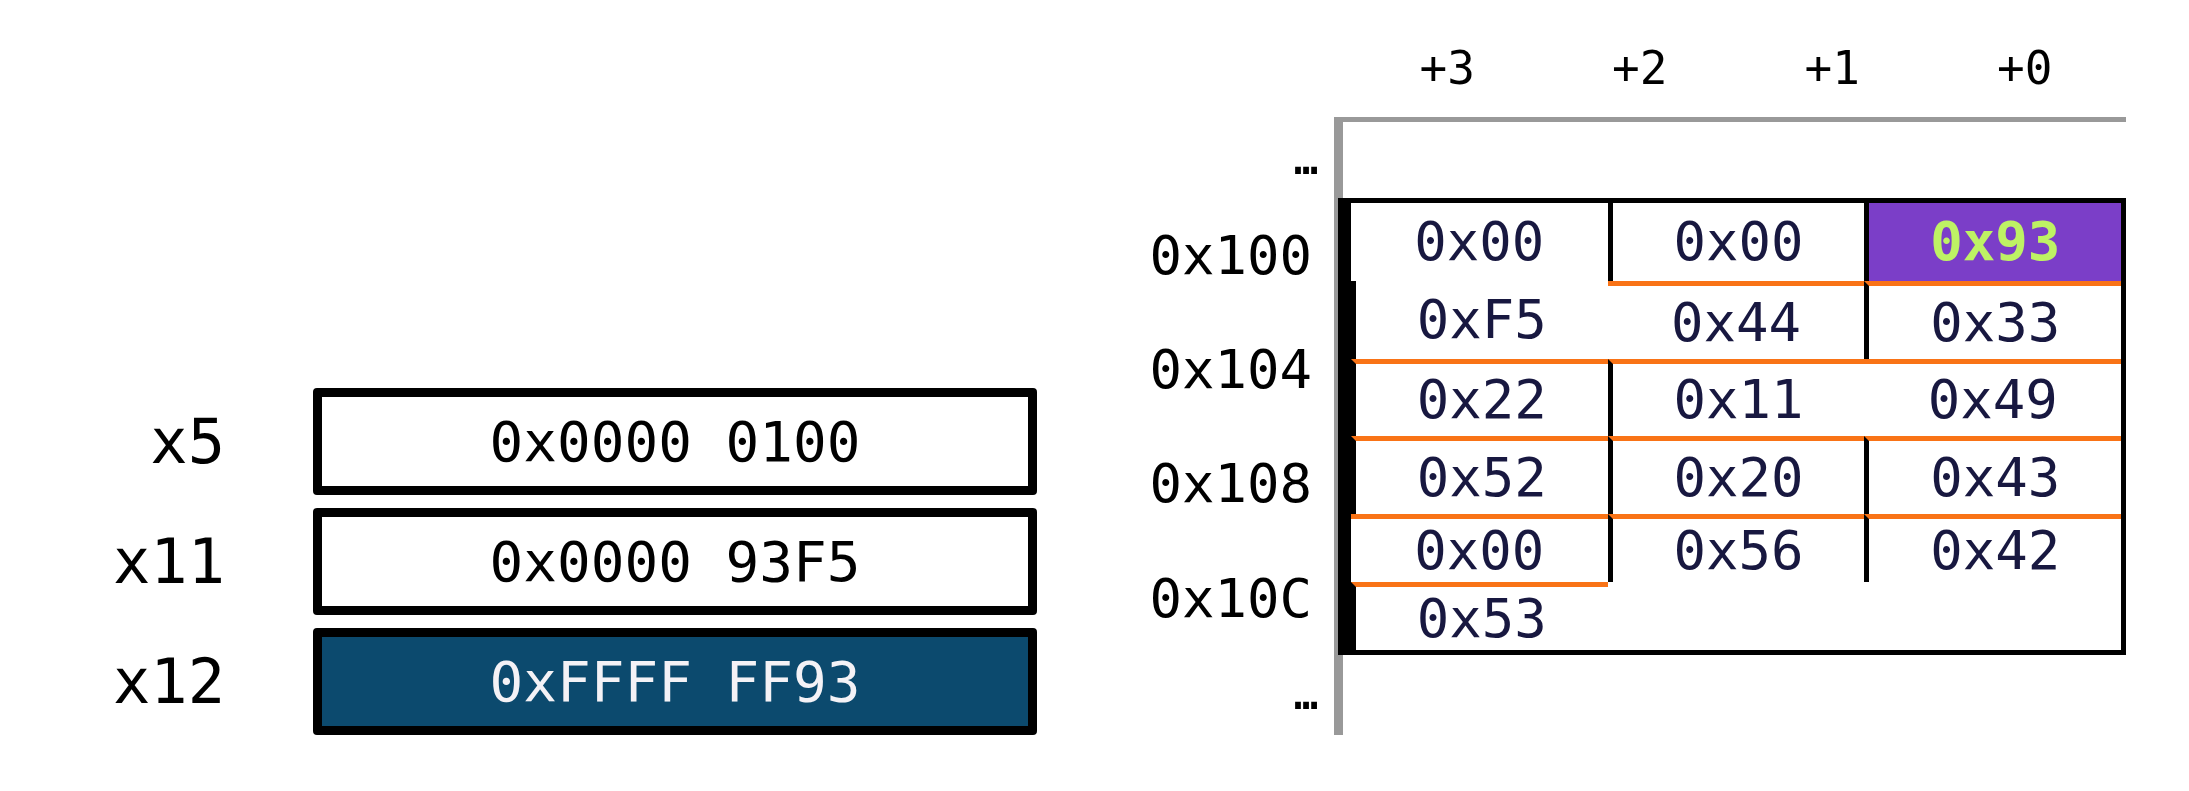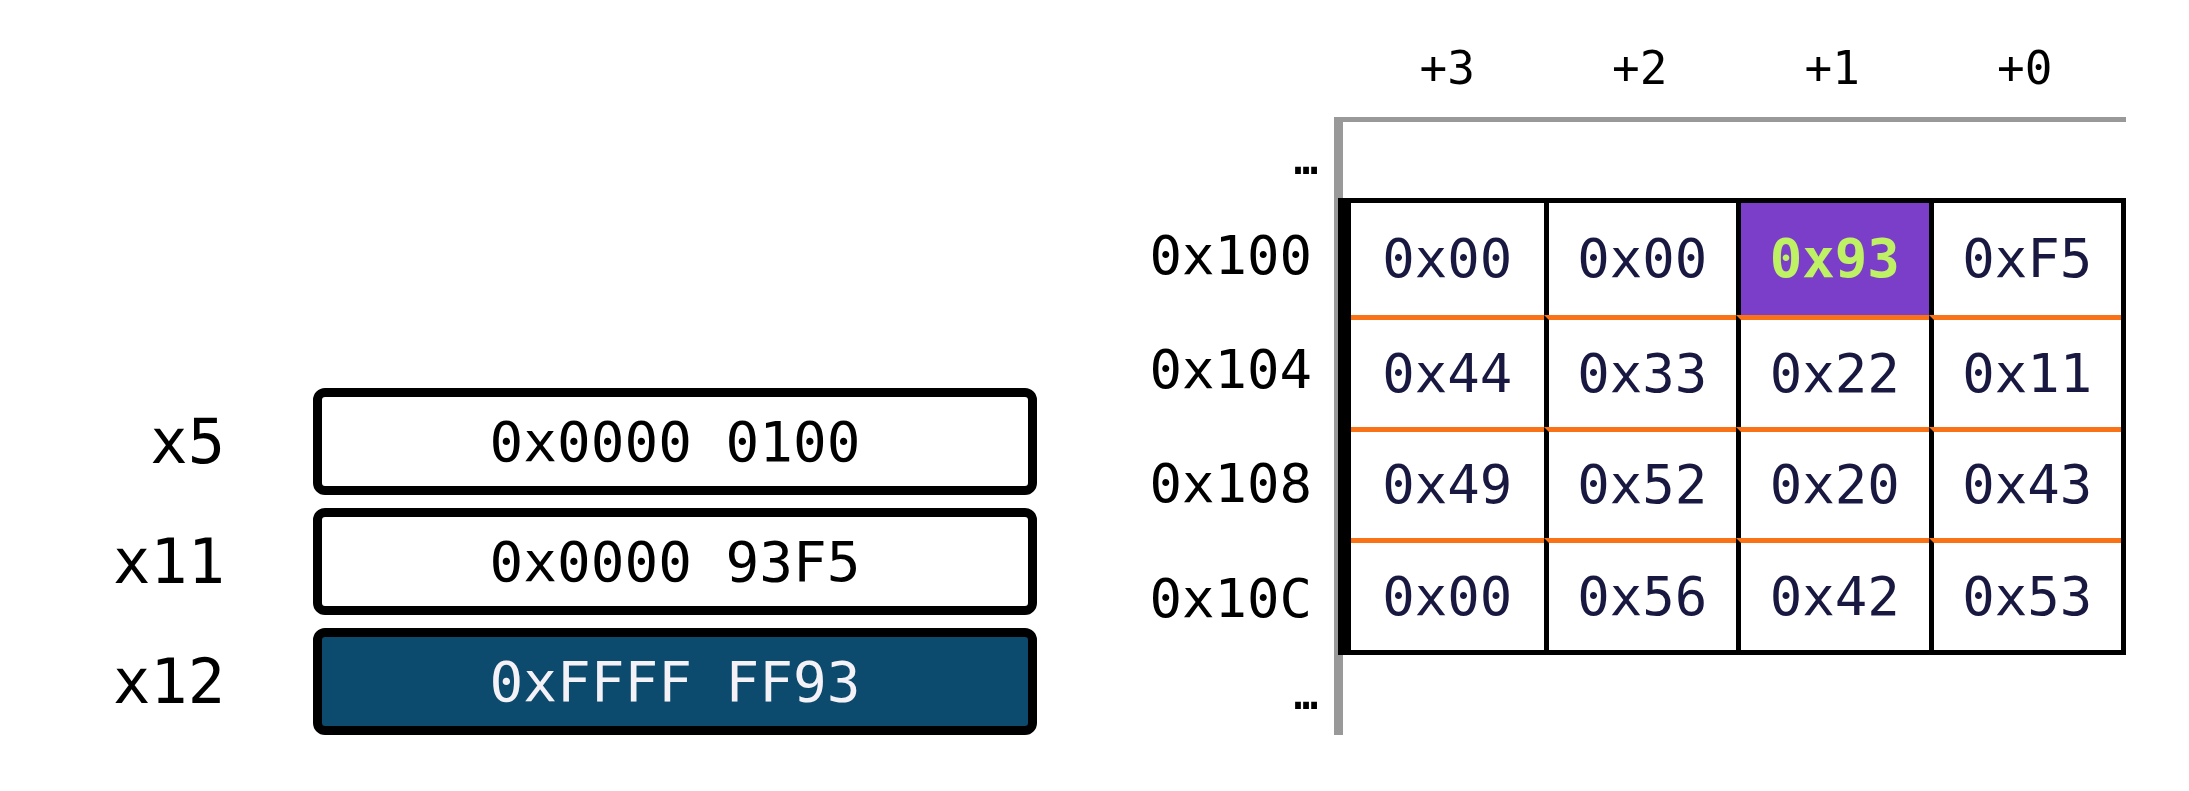--- a/index.html
+++ b/index.html
@@ -17,21 +17,21 @@
   .reg-row.r0 { top:388px; }
   .reg-row.r1 { top:508px; }
   .reg-row.r2 { top:628px; }
   .reg-label {
     flex:0 0 185px; height:100%;
     display:flex; align-items:center; justify-content:flex-end;
     font-size:62px; color:#000;
   }
   .reg-box {
     margin-left:40px; flex:1; height:100%;
-    box-sizing:border-box; border:9px solid #000; border-radius:12px;
+    box-sizing:border-box; border:9px solid #000; border-radius:4px;
     background:#fff;
     display:flex; align-items:center; justify-content:center;
     font-size:56px; color:#000;
   }
   .reg-box.hl { background:#0c4a6e; color:#f4f2f6; }
 
   
   .mem-topline { position:absolute; left:1334px; top:117px; width:792px; height:5px; background:#999999; }
   .mem-vline   { position:absolute; left:1334px; top:117px; width:9px;  height:618px; background:#999999; }
 
@@ -46,21 +46,21 @@
     display:flex; align-items:center; justify-content:flex-end;
     font-size:40px; font-weight:bold; color:#000; letter-spacing:-2px;
   }
   .mem-ellipsis.top    { top:122px; height:76px; }
   .mem-ellipsis.bottom { top:655px; height:80px; }
 
   .mem-grid {
     position:absolute; left:1338px; top:198px; width:788px; height:457px;
     box-sizing:border-box; background:#fff;
     border:5px solid #000; border-left-width:13px;
-    display:grid; grid-template-columns:repeat(4,1fr); grid-template-rows:repeat(4,1fr);
+    display:grid; grid-template-columns:repeat(3,1fr); grid-template-rows:repeat(4,1fr);
   }
   .mem-cell {
     display:flex; align-items:center; justify-content:center;
     font-size:54px; color:#181840;
     border-left:5px solid #000; border-top:5px solid #f97316;
     box-sizing:border-box;
   }
   .mem-cell:nth-child(-n+4)  { border-top:none; }
   .mem-cell:nth-child(4n+1)  { border-left:none; }
   .mem-cell.hl { background:#7b3ec8; color:#bef264; font-weight:bold;text-align:right; }

